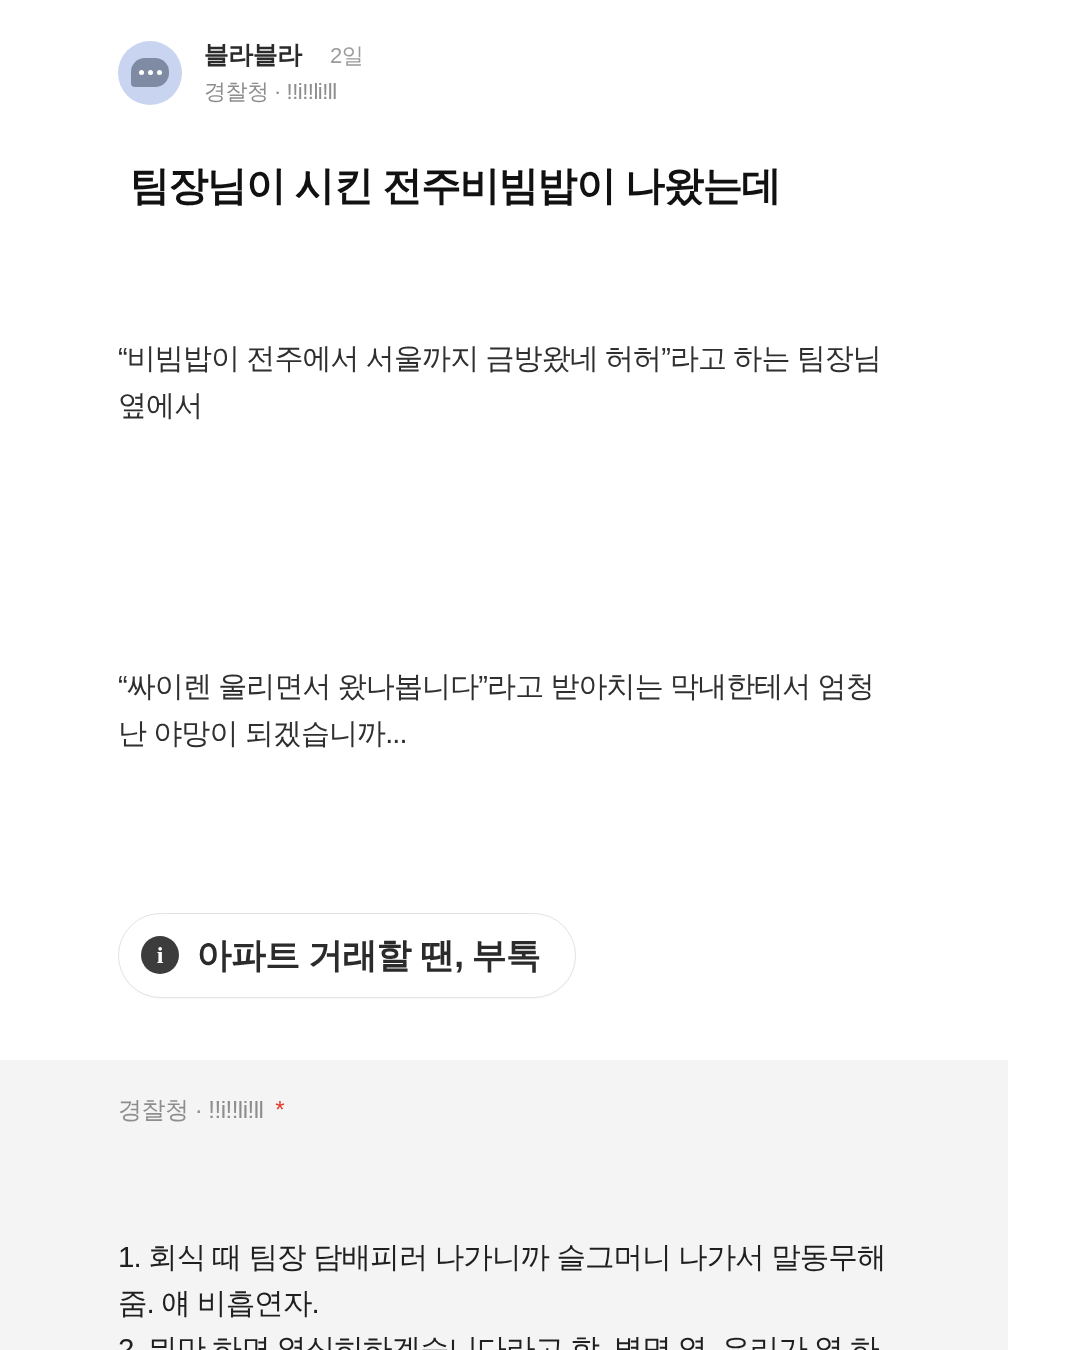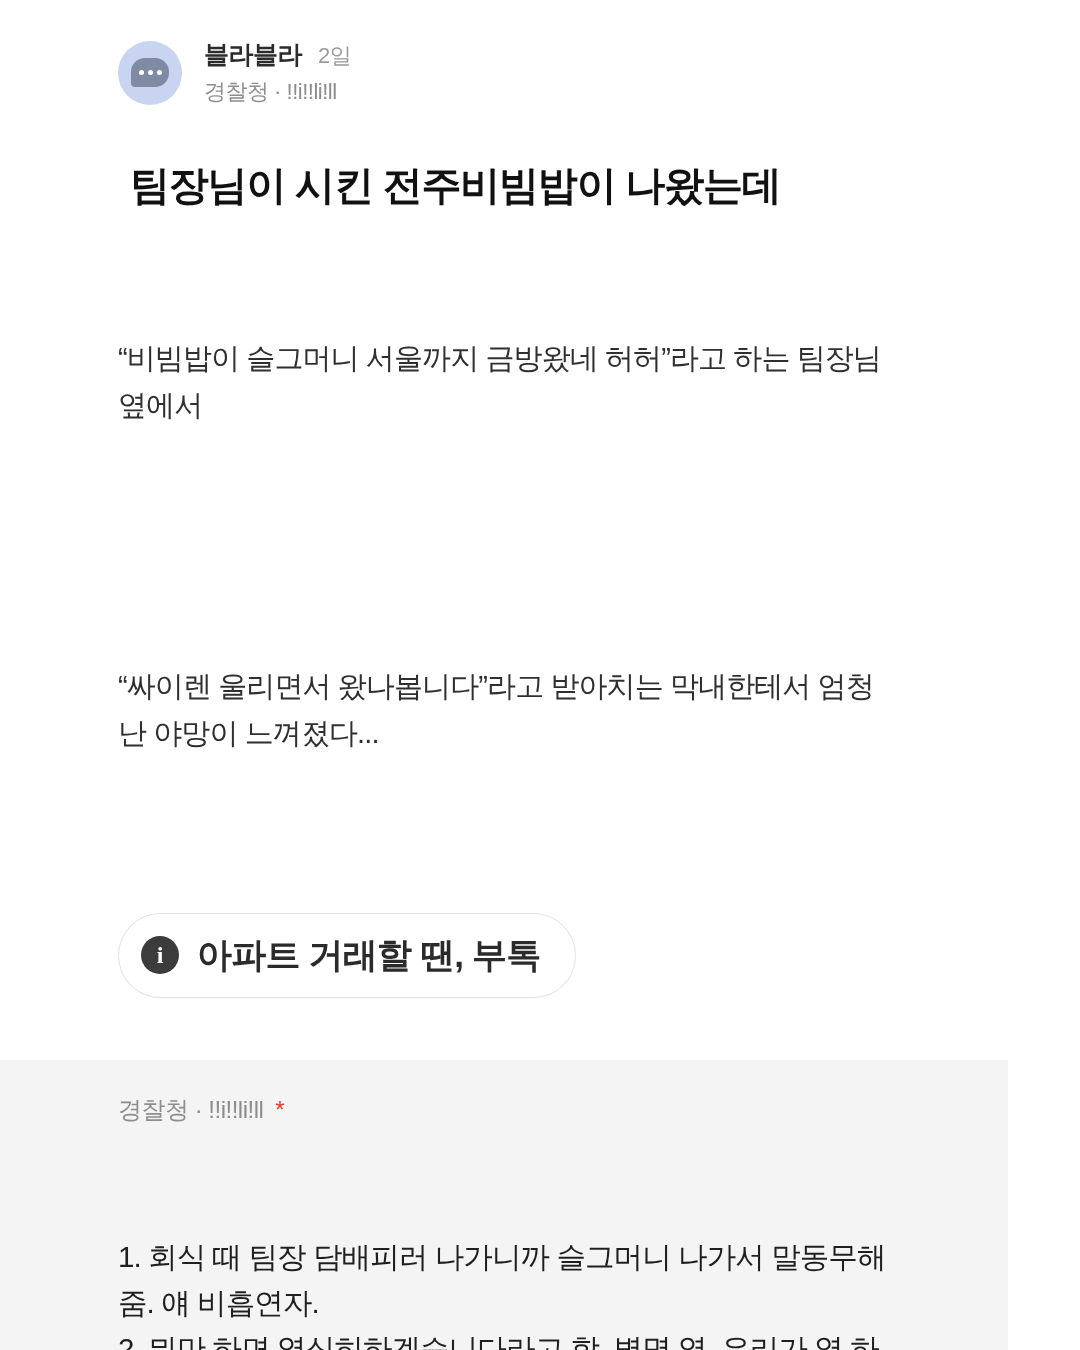--- a/index.html
+++ b/index.html
@@ -83,20 +83,21 @@
   .author-name {
     font-size: 25px;
     font-weight: 700;
     color: #2b2b2b;
     letter-spacing: -0.5px;
   }
   .author-time {
     font-size: 22px;
     color: #9b9b9b;
     letter-spacing: -0.5px;
+    margin-left: 12px;
   }
   .author-line2 {
     font-size: 22px;
     color: #8d8d8d;
     letter-spacing: -0.5px;
     white-space: nowrap;
   }
 
   .post-title {
     margin: 52px 0 0 12px;
@@ -210,23 +211,23 @@
           <span class="author-name">블라블라</span>
           <span class="author-time">2일</span>
         </div>
         <div class="author-line2">경찰청 · !!i!!li!ll</div>
       </div>
     </div>
 
     <h1 class="post-title">팀장님이 시킨 전주비빔밥이 나왔는데</h1>
 
     <div class="post-body">
-      <p>“비빔밥이 슬그머니 서울까지 금방왔네 허허”라고 하는 팀장님 옆에서</p>
+      <p>“비빔밥이 전주에서 서울까지 금방왔네 허허”라고 하는 팀장님 옆에서</p>
       <div class="gap"></div>
-      <p>“싸이렌 울리면서 왔나봅니다”라고 받아치는 막내한테서 엄청난 야망이 느껴졌다...</p>
+      <p>“싸이렌 울리면서 왔나봅니다”라고 받아치는 막내한테서 엄청난 야망이 되겠습니까...</p>
     </div>
 
     <div class="ad-chip">
       <span class="info-icon">i</span>
       <span class="ad-text">아파트 거래할 땐, 부톡</span>
     </div>
 
     <div class="post-spacer"></div>
   </div>
 

